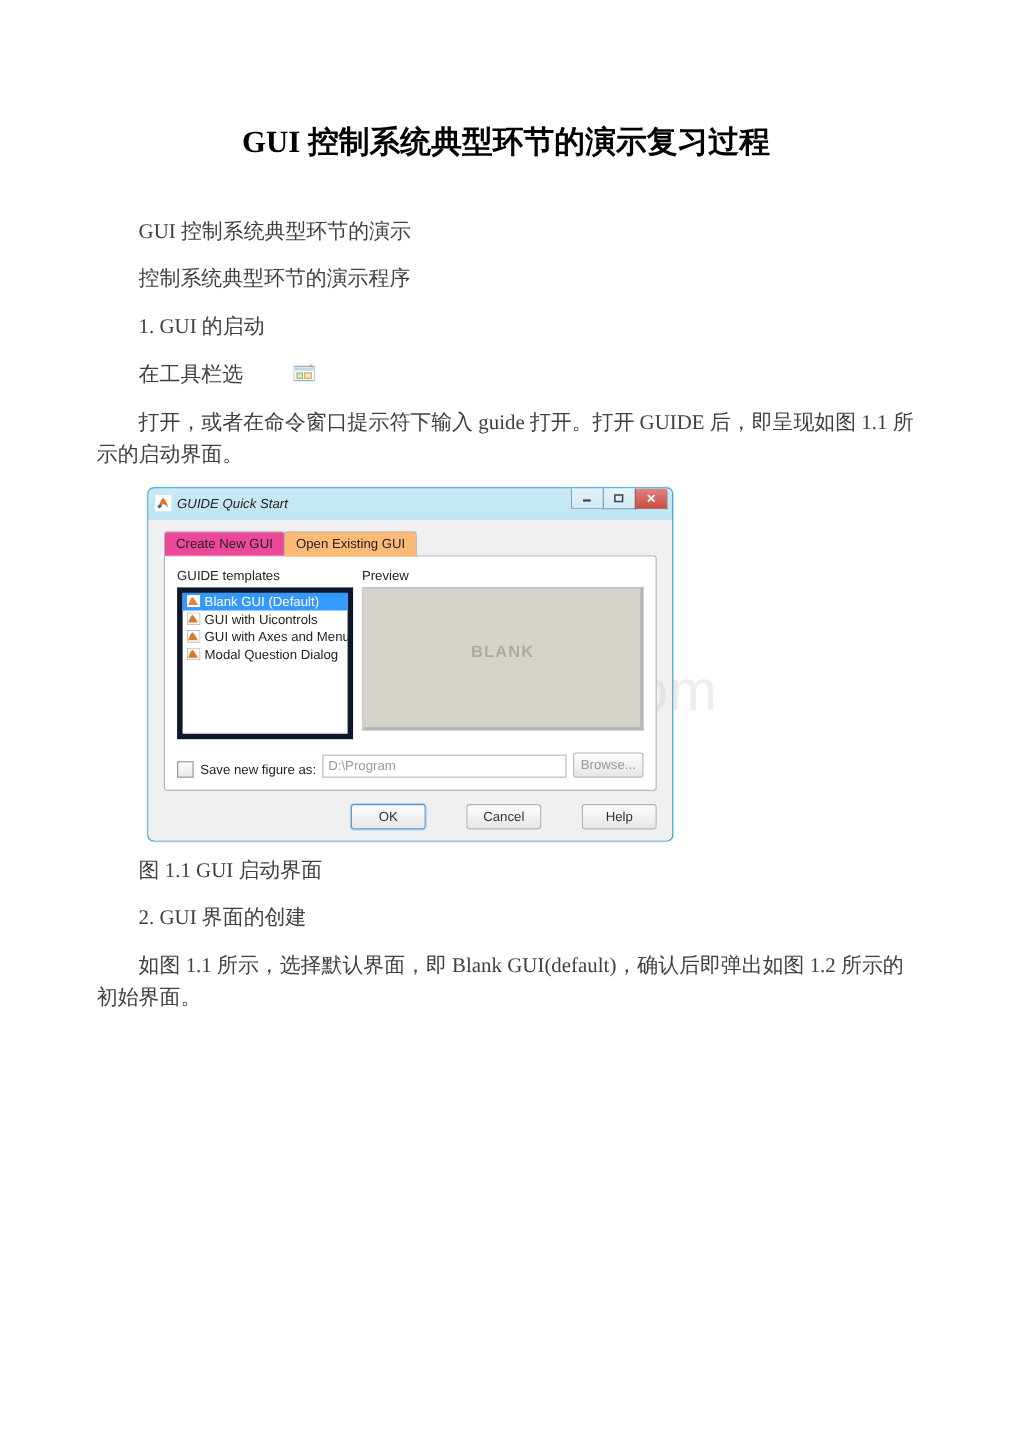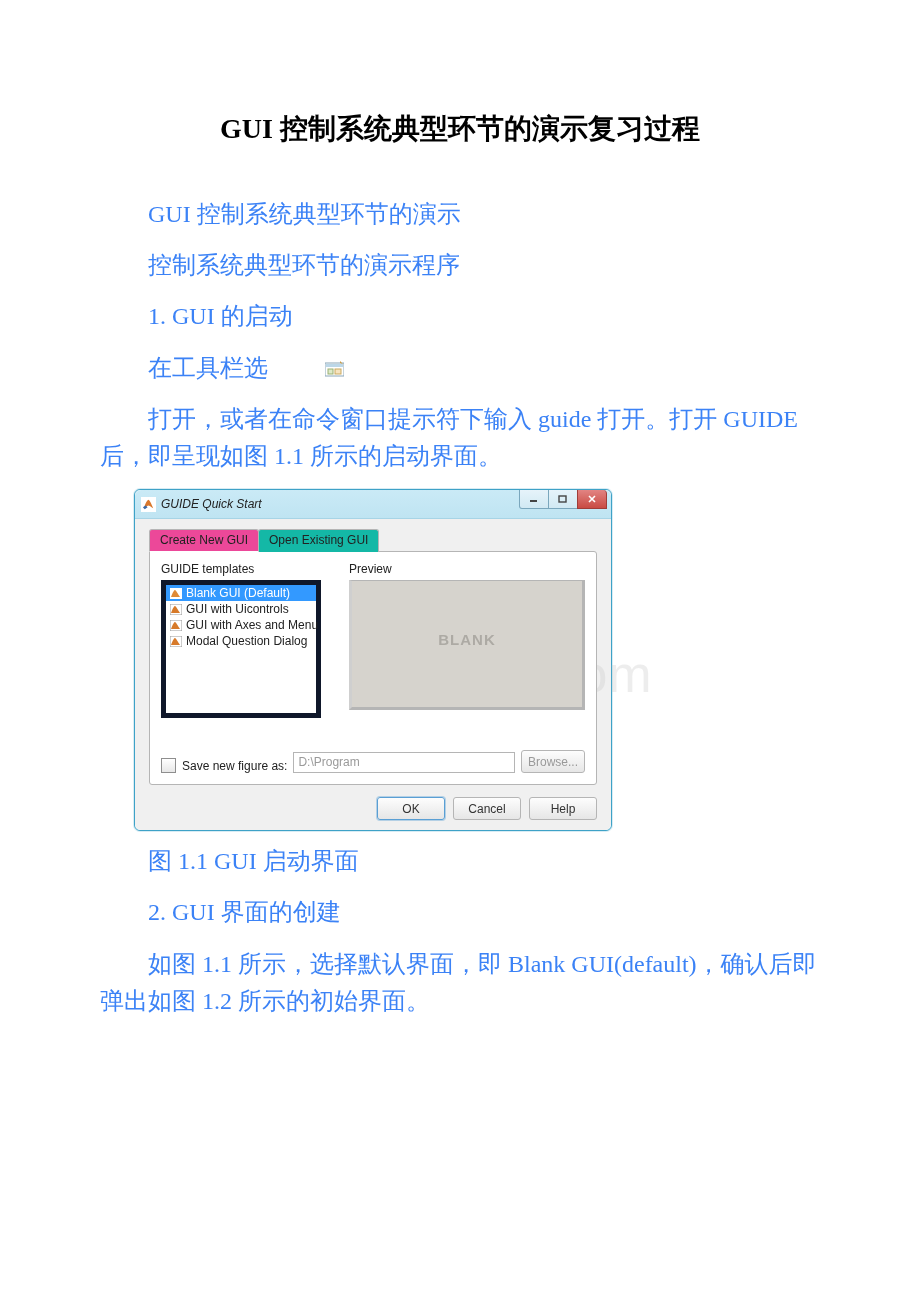--- a/index.html
+++ b/index.html
@@ -13,24 +13,24 @@
     padding: 110px 84px 60px 84px;
   }
   h1 {
     font-size: 28px;
     font-weight: bold;
     text-align: center;
     margin: 0 0 48px 0;
     font-family: "SimSun", serif;
   }
   p {
-    font-size: 24px;
+    font-size: 19px;
     line-height: 1.55;
-    margin: 0 0 14px 16px;
-    color: #3b82f6;
+    margin: 0 0 14px 4px;
+    color: #404040;
     font-family: "SimSun", "Times New Roman", serif;
   }
   .indent {
     text-indent: 2em;
   }
   .icon-inline {
     display: inline-block;
     width: 19px;
     height: 17px;
     vertical-align: -2px;
@@ -112,34 +112,34 @@
     border-radius: 3px 3px 0 0;
     margin-right: -1px;
     position: relative;
   }
   .tab.active {
     background: #ec4899;
     z-index: 3;
     border-bottom: 1px solid #fff;
   }
   .tab.inactive {
-    background: #14b8a6;
+    background: #fdba74;
   }
   .tab-panel {
     border: 1px solid #b5b5b5;
     background: #fff;
     margin-top: -1px;
     padding: 10px 11px 11px 11px;
     border-radius: 0 3px 3px 3px;
     position: relative;
     z-index: 1;
   }
   .columns {
     display: flex;
-    gap: 28px;
+    gap: 8px;
   }
   .col-left {
     width: 160px;
     flex: 0 0 160px;
   }
   .col-left .col-label,
   .col-right .col-label {
     font-size: 12px;
     margin-bottom: 4px;
   }
@@ -214,28 +214,28 @@
     border: 1px solid #b5b5b5;
     background: linear-gradient(#fdfdfd,#e6e6e6);
     border-radius: 3px;
     font-family: "Segoe UI", Tahoma, sans-serif;
     font-size: 12px;
     display: inline-flex;
     align-items: center;
     justify-content: center;
     color: #333;
   }
-  .btn.browse { width: 62px; color:#999;margin-top:20px; }
+  .btn.browse { width: 62px; color:#999; }
   .bottom-btns {
     display: flex;
     justify-content: flex-end;
     gap: 8px;
     margin-top: 12px;
   }
-  .bottom-btns .btn { width: 66px; }
+  .bottom-btns .btn { width: 66px; margin-left: 29px; }
   .bottom-btns .btn.ok { border-color: #5a9fd4; box-shadow: 0 0 0 1px rgba(90,159,212,.4); }
 
   
   .watermark {
     position: absolute;
     top: 155px;
     left: 130px;
     font-size: 52px;
     color: rgba(200,200,200,.32);
     font-family: Arial, sans-serif;

